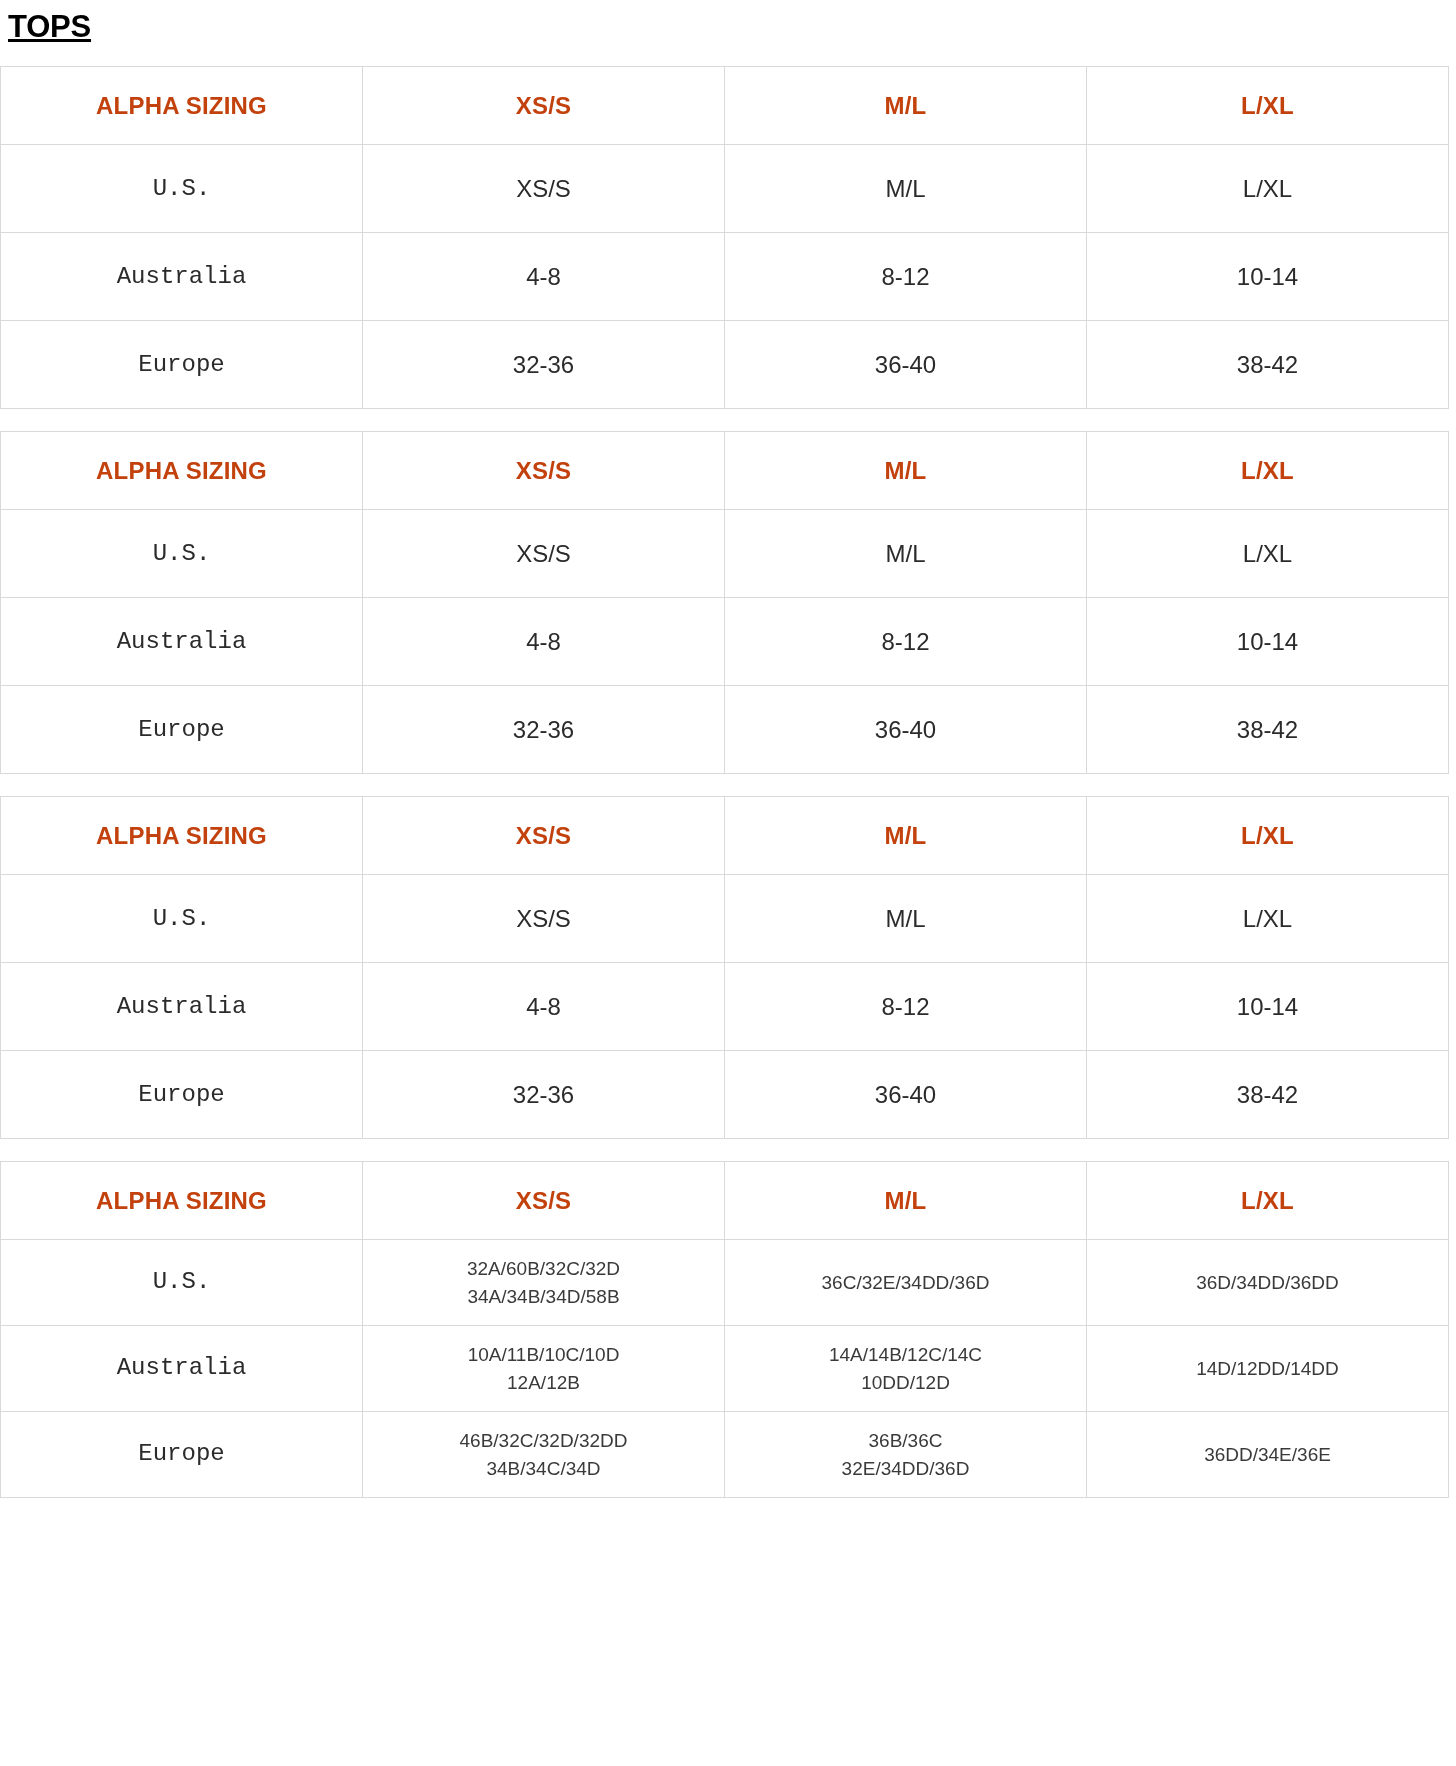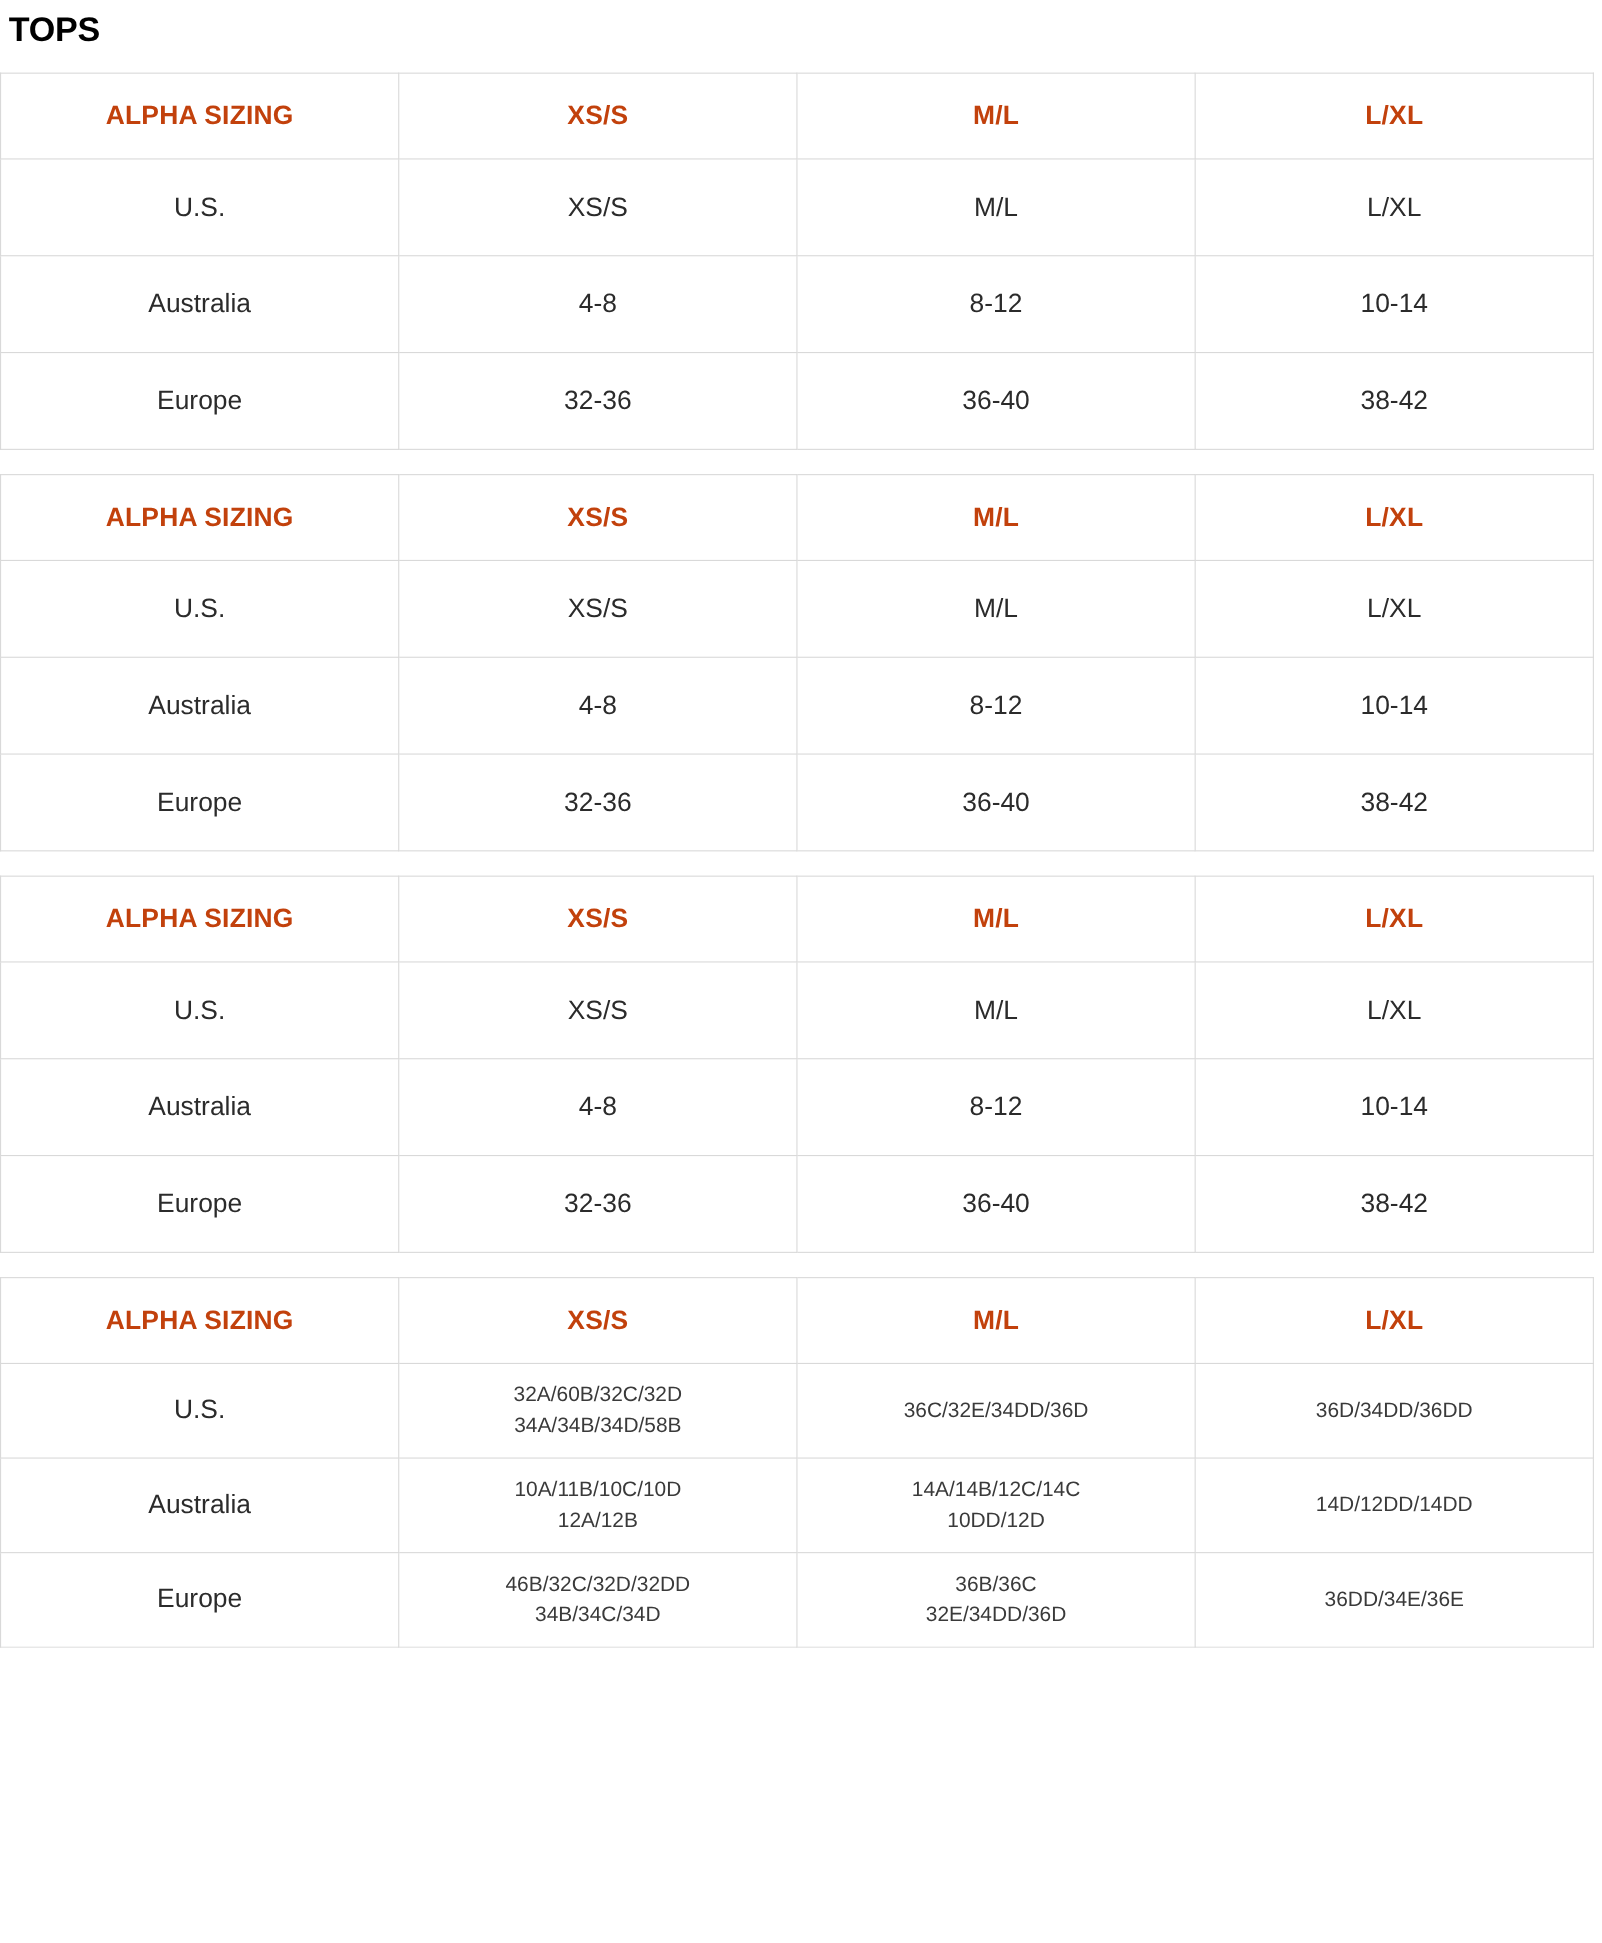--- a/index.html
+++ b/index.html
@@ -19,20 +19,21 @@
     padding: 0 0 0 0;
   }
   .section-title {
     font-size: 31px;
     font-weight: bold;
     letter-spacing: -0.2px;
     color: #000;
     margin: 0;
     padding: 0 0 0 8px;
     line-height: 1.1;
+    text-decoration: underline;
   }
   .section + .section .section-title {
     padding-top: 24px;
   }
   .section:first-child .section-title {
     padding-top: 10px;
   }
   table.size-table {
     width: 1448px;
     margin: 22px 0 0 0;
@@ -61,20 +62,21 @@
     letter-spacing: 0.2px;
   }
   table.size-table tbody td {
     font-size: 24px;
     height: 88px;
     padding: 12px 8px;
     color: #2b2b2b;
   }
   table.size-table tbody td.row-label {
     color: #2b2b2b;
+    font-family: Liberation Mono, monospace;
   }
   
   table.size-table.compact tbody td {
     font-size: 19px;
     line-height: 1.45;
     height: 86px;
     padding: 10px 8px;
     color: #3a3a3a;
   }
   table.size-table.compact tbody td.row-label {

